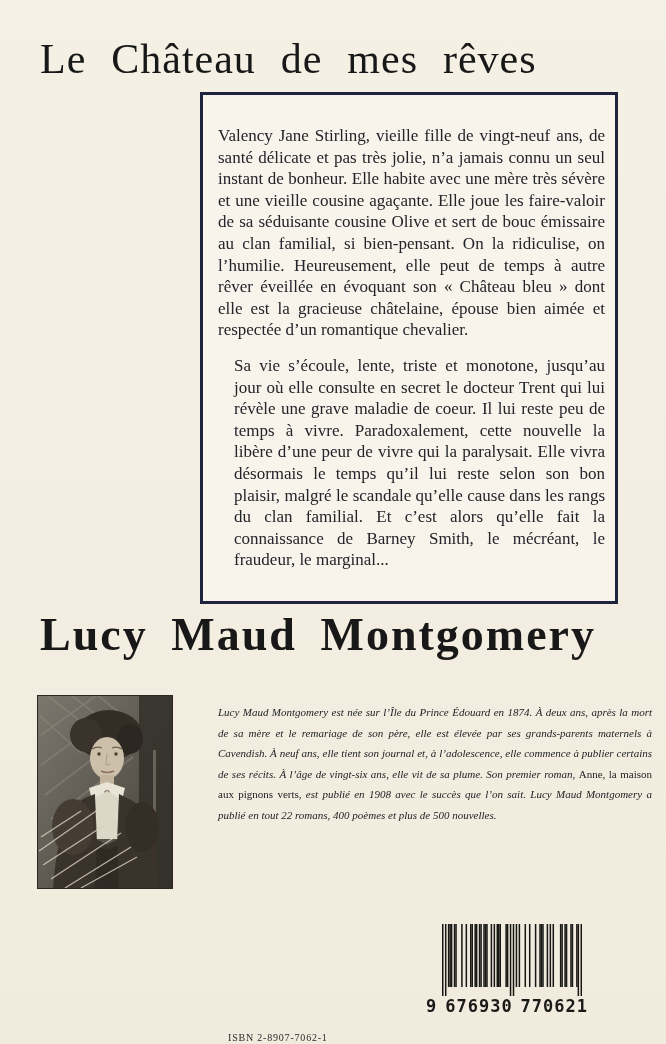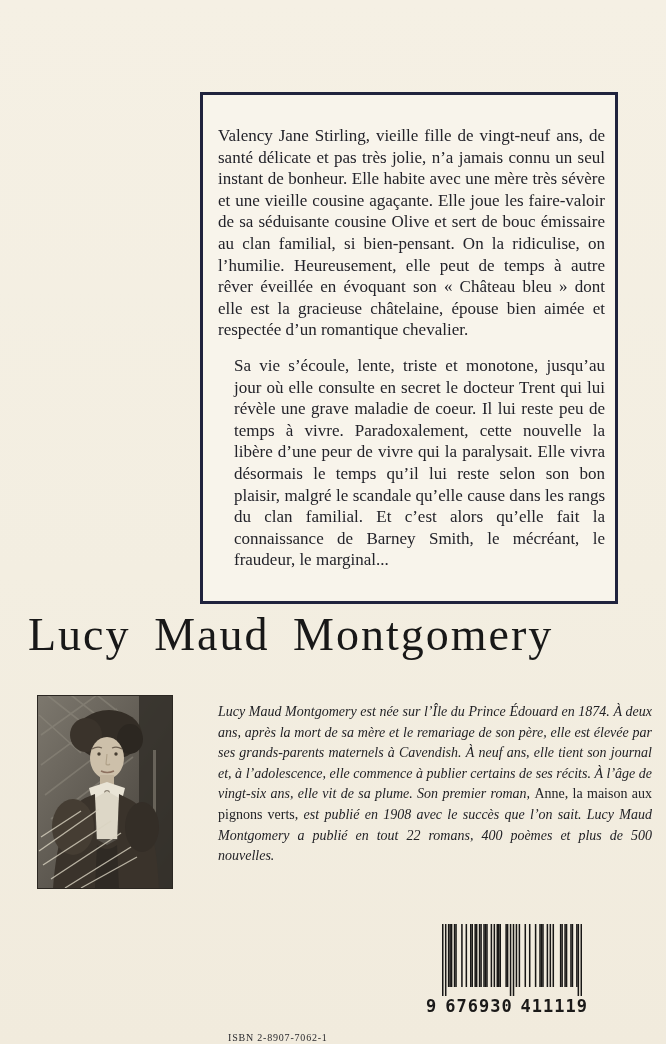--- a/index.html
+++ b/index.html
@@ -39,44 +39,44 @@
   }
   .synopsis-box p {
     font-size: 17px;
     line-height: 21.6px;
     text-align: justify;
     color: #23232a;
   }
   .synopsis-box p + p { margin-top: 14px; margin-left: 16px; }
   .author-name {
     position: absolute;
-    left: 28px;
+    left: 40px;
     top: 612px;
     font-size: 46px;
-    font-weight: 400;
+    font-weight: 700;
     line-height: 1;
     letter-spacing: 2px;
     word-spacing: 0.22em;
     color: #181818;
     white-space: nowrap;
   }
   .portrait {
     position: absolute;
     left: 37px;
     top: 695px;
     width: 136px;
     height: 194px;
     display: block;
   }
   .bio {
     position: absolute;
     left: 218px;
     top: 702px;
     width: 434px;
-    font-size: 14px;
+    font-size: 11px;
     line-height: 20.6px;
     text-align: justify;
     font-style: italic;
     color: #222226;
   }
   .bio .roman { font-style: normal; }
   .isbn {
     position: absolute;
     left: 228px;
     top: 1032px;
@@ -104,20 +104,21 @@
     letter-spacing: 1px;
     color: #1b1a19;
     line-height: 1.1;
   }
 </style>
 </head>
 <body>
 
 <div class="page">
 
+  <h1 class="book-title">Le Château de mes rêves</h1>
 
   <div class="synopsis-box">
     <p>Valency Jane Stirling, vieille fille de vingt-neuf ans, de santé délicate et pas très jolie, n’a jamais connu un seul instant de bonheur. Elle habite avec une mère très sévère et une vieille cousine agaçante. Elle joue les faire-valoir de sa séduisante cousine Olive et sert de bouc émissaire au clan familial, si bien-pensant. On la ridiculise, on l’humilie. Heureusement, elle peut de temps à autre rêver éveillée en évoquant son « Château bleu » dont elle est la gracieuse châtelaine, épouse bien aimée et respectée d’un romantique chevalier.</p>
     <p>Sa vie s’écoule, lente, triste et monotone, jusqu’au jour où elle consulte en secret le docteur Trent qui lui révèle une grave maladie de coeur. Il lui reste peu de temps à vivre. Paradoxalement, cette nouvelle la libère d’une peur de vivre qui la paralysait. Elle vivra désormais le temps qu’il lui reste selon son bon plaisir, malgré le scandale qu’elle cause dans les rangs du clan familial. Et c’est alors qu’elle fait la connaissance de Barney Smith, le mécréant, le fraudeur, le marginal...</p>
   </div>
 
   <h2 class="author-name">Lucy Maud Montgomery</h2>
 
   <svg class="portrait" viewBox="0 0 136 194" xmlns="http://www.w3.org/2000/svg" aria-hidden="true">
     <defs>
@@ -222,17 +223,17 @@
           <rect x="128.21" y="0" width="1.52" height="63"></rect>
           <rect x="129.68" y="0" width="1.52" height="63"></rect>
           <rect x="134.11" y="0" width="1.52" height="63"></rect>
           <rect x="135.58" y="0" width="1.52" height="72"></rect>
           <rect x="138.53" y="0" width="1.52" height="72"></rect>
         </svg>
     </div>
     <div class="barcode-digits">
       <span>9</span>
       <span>676930</span>
-      <span>411119</span>
+      <span>770621</span>
     </div>
   </div>
 
 </div>
 
 </body></html>

